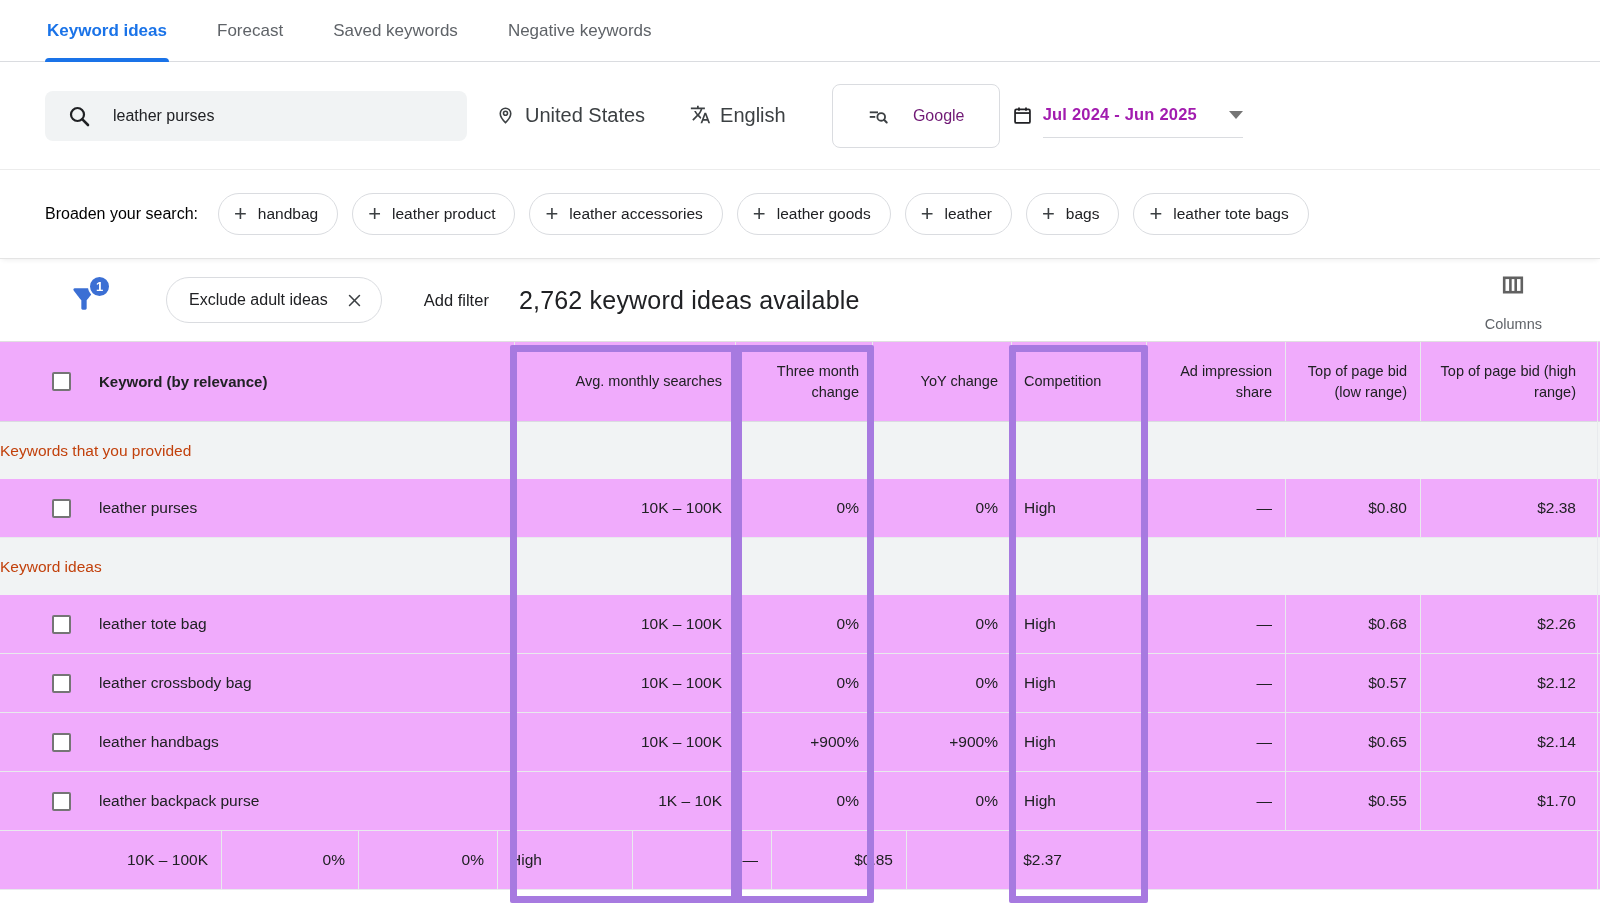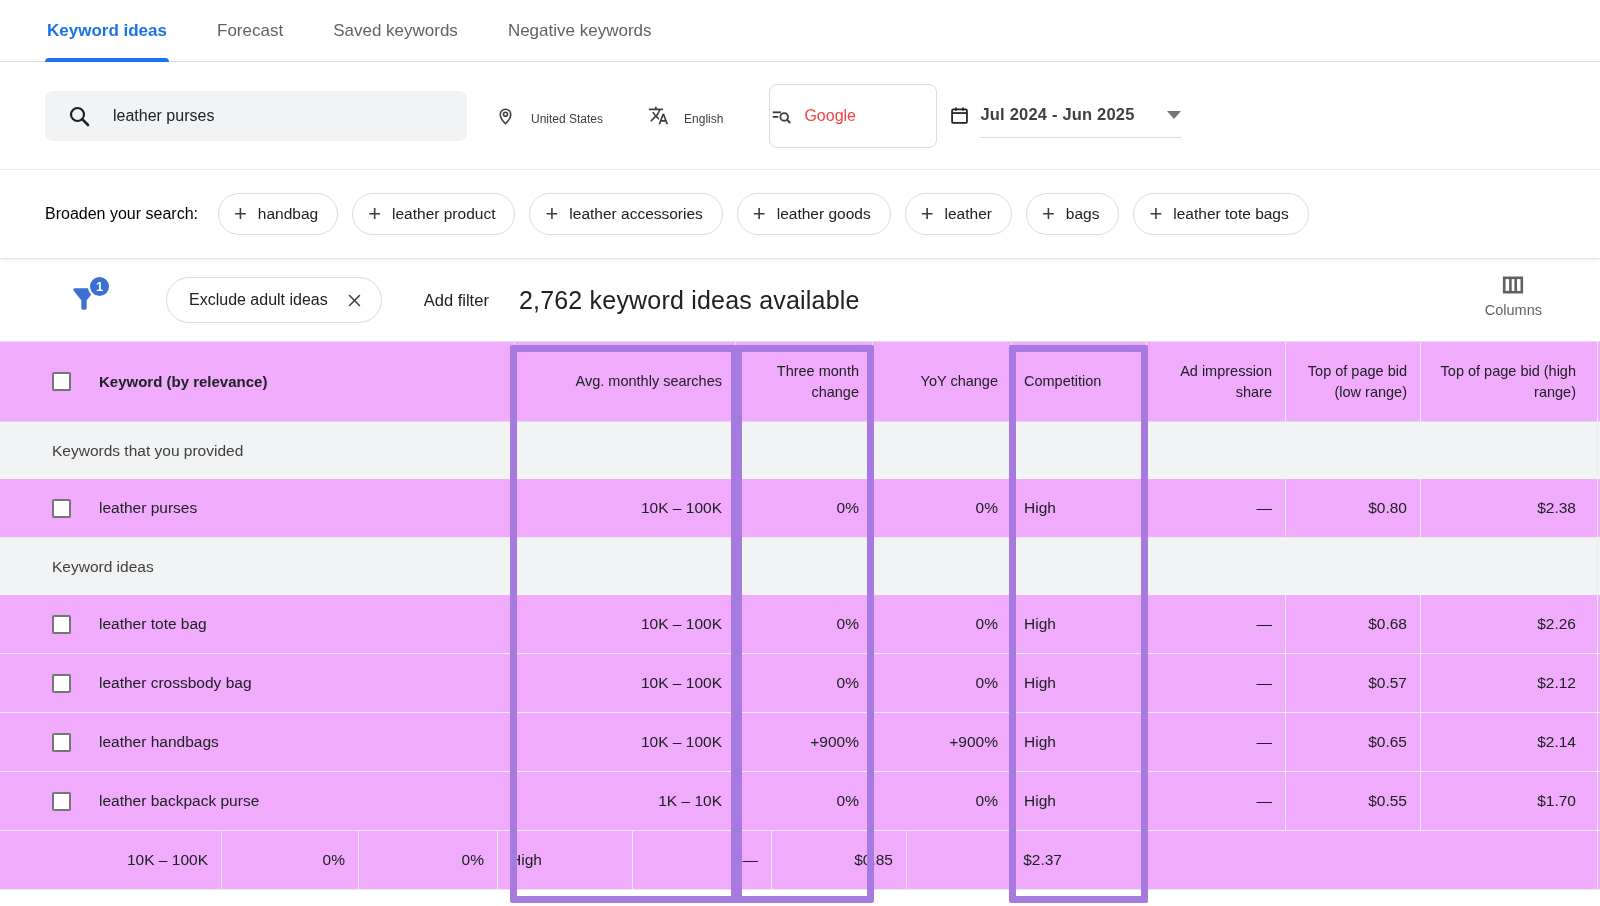--- a/index.html
+++ b/index.html
@@ -14,29 +14,29 @@
   .tab.active { color:#1a73e8; font-weight:700; }
   .tab.active .tab-underline { position:absolute; left:0; right:0; bottom:-1px; height:4px;
     background:#1a73e8; border-radius:4px 4px 0 0; }
 
   
   .searchrow { display:flex; align-items:center; height:108px; padding-left:45px;
     border-bottom:1px solid #ececec; }
   .searchbox { display:flex; align-items:center; width:422px; height:50px;
     background:#f1f3f4; border-radius:8px; padding:0 16px 0 22px; }
   .searchbox .q { margin-left:22px; font-size:16px; color:#202124; }
-  .meta { display:flex; align-items:flex-end; gap:15px; margin-left:28px; font-size:12px; color:#3c4043; cursor:pointer; }
+  .meta { display:flex; align-items:flex-start; gap:9px; margin-left:28px; font-size:20px; color:#3c4043; cursor:pointer; }
   .meta + .meta { margin-left:45px; }
-  .networkbox { display:flex; align-items:center; gap:12px;
+  .networkbox { display:flex; align-items:center; justify-content:center; gap:24px;
     width:168px; height:64px; margin-left:46px; border:1px solid #dadce0; border-radius:8px;
-    font-size:16px; color:#ef4444; cursor:pointer; }
+    font-size:16px; color:#701a75; cursor:pointer; }
   .daterange { display:flex; align-items:center; margin-left:12px; cursor:pointer; }
   .daterange .dr-inner { display:flex; align-items:center; margin-left:10px;
     border-bottom:1px solid #dadce0; padding-bottom:13px; padding-top:12px; }
-  .daterange .dr-text { font-size:16.5px; color:#404040; font-weight:700; letter-spacing:.2px; }
+  .daterange .dr-text { font-size:16.5px; color:#a21caf; font-weight:700; letter-spacing:.2px; }
   .caret { width:0; height:0; border-left:7px solid transparent; border-right:7px solid transparent;
     border-top:8px solid #757575; margin-left:32px; }
 
   
   .broadenrow { display:flex; align-items:center; height:89px; padding-left:45px;
     border-bottom:1px solid #e4e4e4; box-shadow:0 3px 5px -2px rgba(0,0,0,.07); }
   .broaden-label { font-size:16px; color:#000000; margin-right:20px; }
   .chips { display:flex; gap:14px; }
   .chip { display:flex; align-items:center; height:42px; border:1px solid #dadce0;
     border-radius:21px; padding:0 19px 0 15px; font-size:15.5px; color:#202124; cursor:pointer; background:#fff; }
@@ -48,30 +48,30 @@
   .funnel-badge { position:absolute; top:-7px; right:-9px; width:23px; height:23px; border-radius:50%;
     background:#3b6fd4; border:2px solid #fff; color:#fff; font-size:13px; font-weight:700;
     display:flex; align-items:center; justify-content:center; }
   .filter-chip { display:flex; align-items:center; height:46px; border:1px solid #dadce0;
     border-radius:23px; padding:0 18px 0 22px; margin-left:64px; font-size:16px; color:#202124;
     cursor:pointer; background:#fff; }
   .filter-chip .x { margin-left:18px; display:flex; align-items:center; }
   .addfilter { margin-left:42px; font-size:16.5px; color:#202124; cursor:pointer; }
   .results { margin-left:30px; font-size:25px; color:#202124; letter-spacing:.2px; }
   .columns-ctl { position:absolute; right:58px; top:14px; display:flex; flex-direction:column;
-    align-items:center; gap:5px; cursor:pointer; }
+    align-items:center; gap:19px; cursor:pointer; }
   .columns-ctl .lbl { font-size:14.5px; color:#5f6368; }
 
   
   .table { position:absolute; left:0; top:341px; width:1600px; border-top:1px solid #e0e0e0; }
   .thead, .trow { display:flex; width:1600px; background:#f0abfc; }
   .thead { height:80px; border-bottom:1px solid #dadce0; }
   .trow { height:59px; border-bottom:1px solid #e8eaed; }
   .section-row { display:flex; align-items:center; width:1600px; height:57px;
-    background:#f1f3f4; padding-left:52px; font-size:15.5px; color:#404040; }
+    background:#f1f3f4; font-size:15.5px; color:#c2410c; }
   .th, .td { display:flex; align-items:center; font-size:15.5px; color:#202124; }
   .th { font-size:14.5px; line-height:1.4; color:#202124; }
   .th + .th, .td + .td { border-left:1px solid #e8eaed; }
   .num { justify-content:flex-end; text-align:right; padding-right:13px; }
   .c-kw   { width:514px; padding-left:52px; }
   .c-avg  { width:221px; }
   .c-3m   { width:137px; }
   .c-yoy  { width:139px; }
   .c-comp { width:135px; justify-content:flex-start; text-align:left; padding-left:12px; }
   .c-adimp{ width:139px; }

